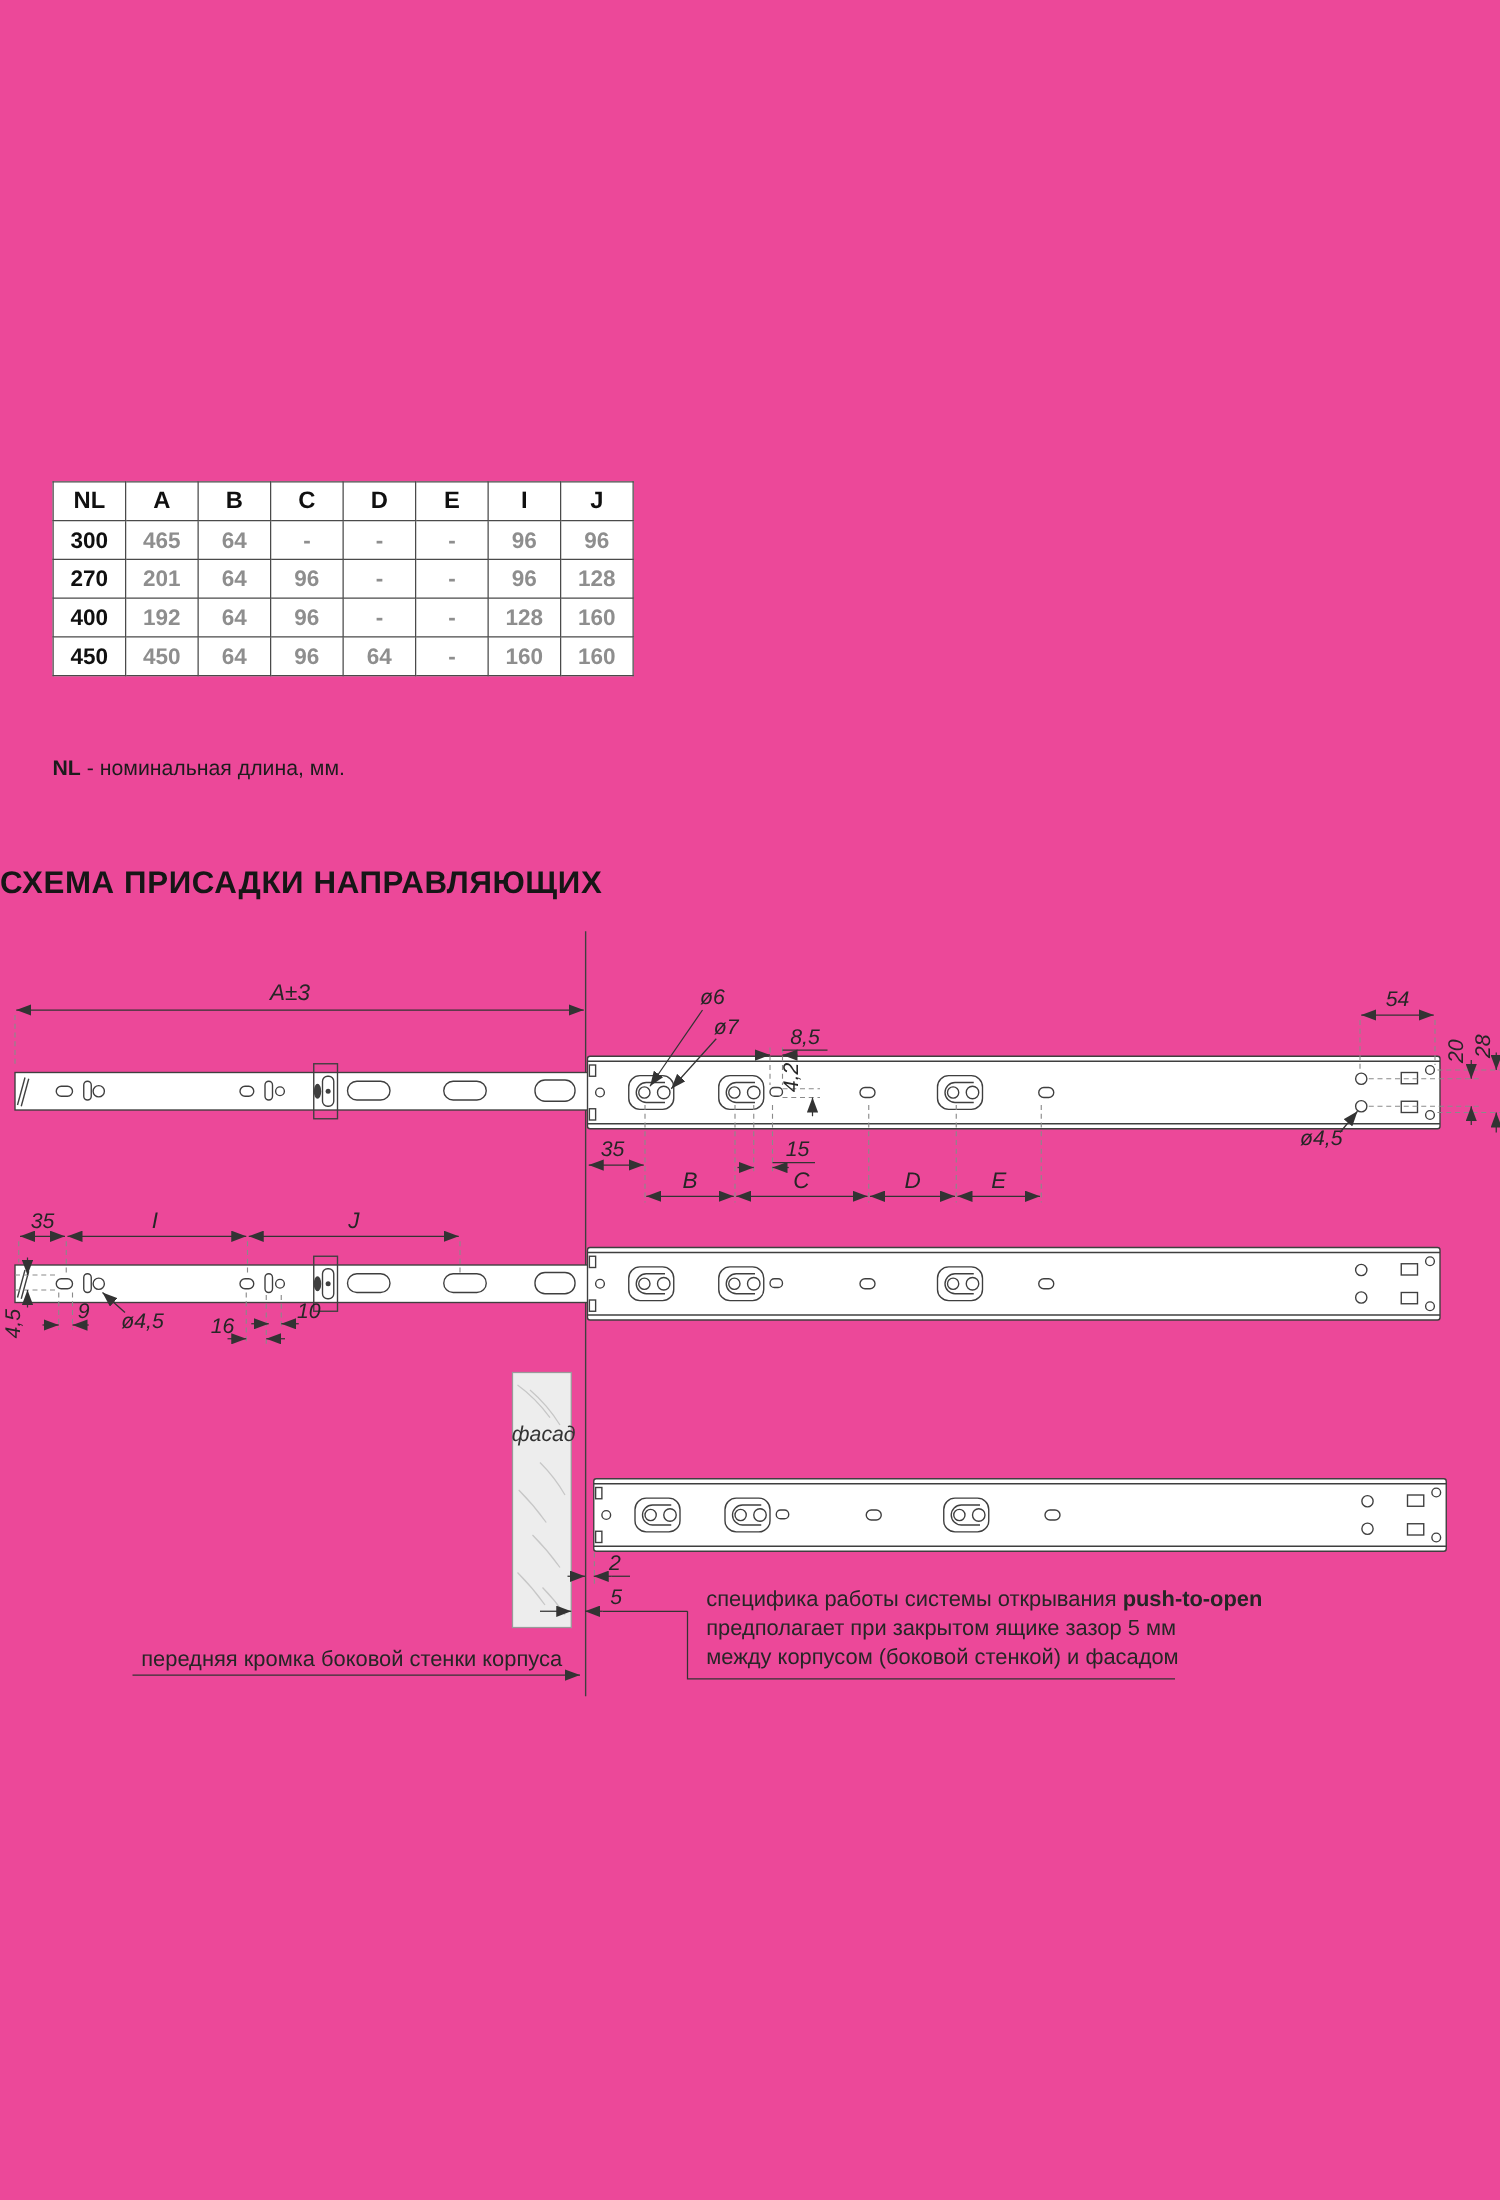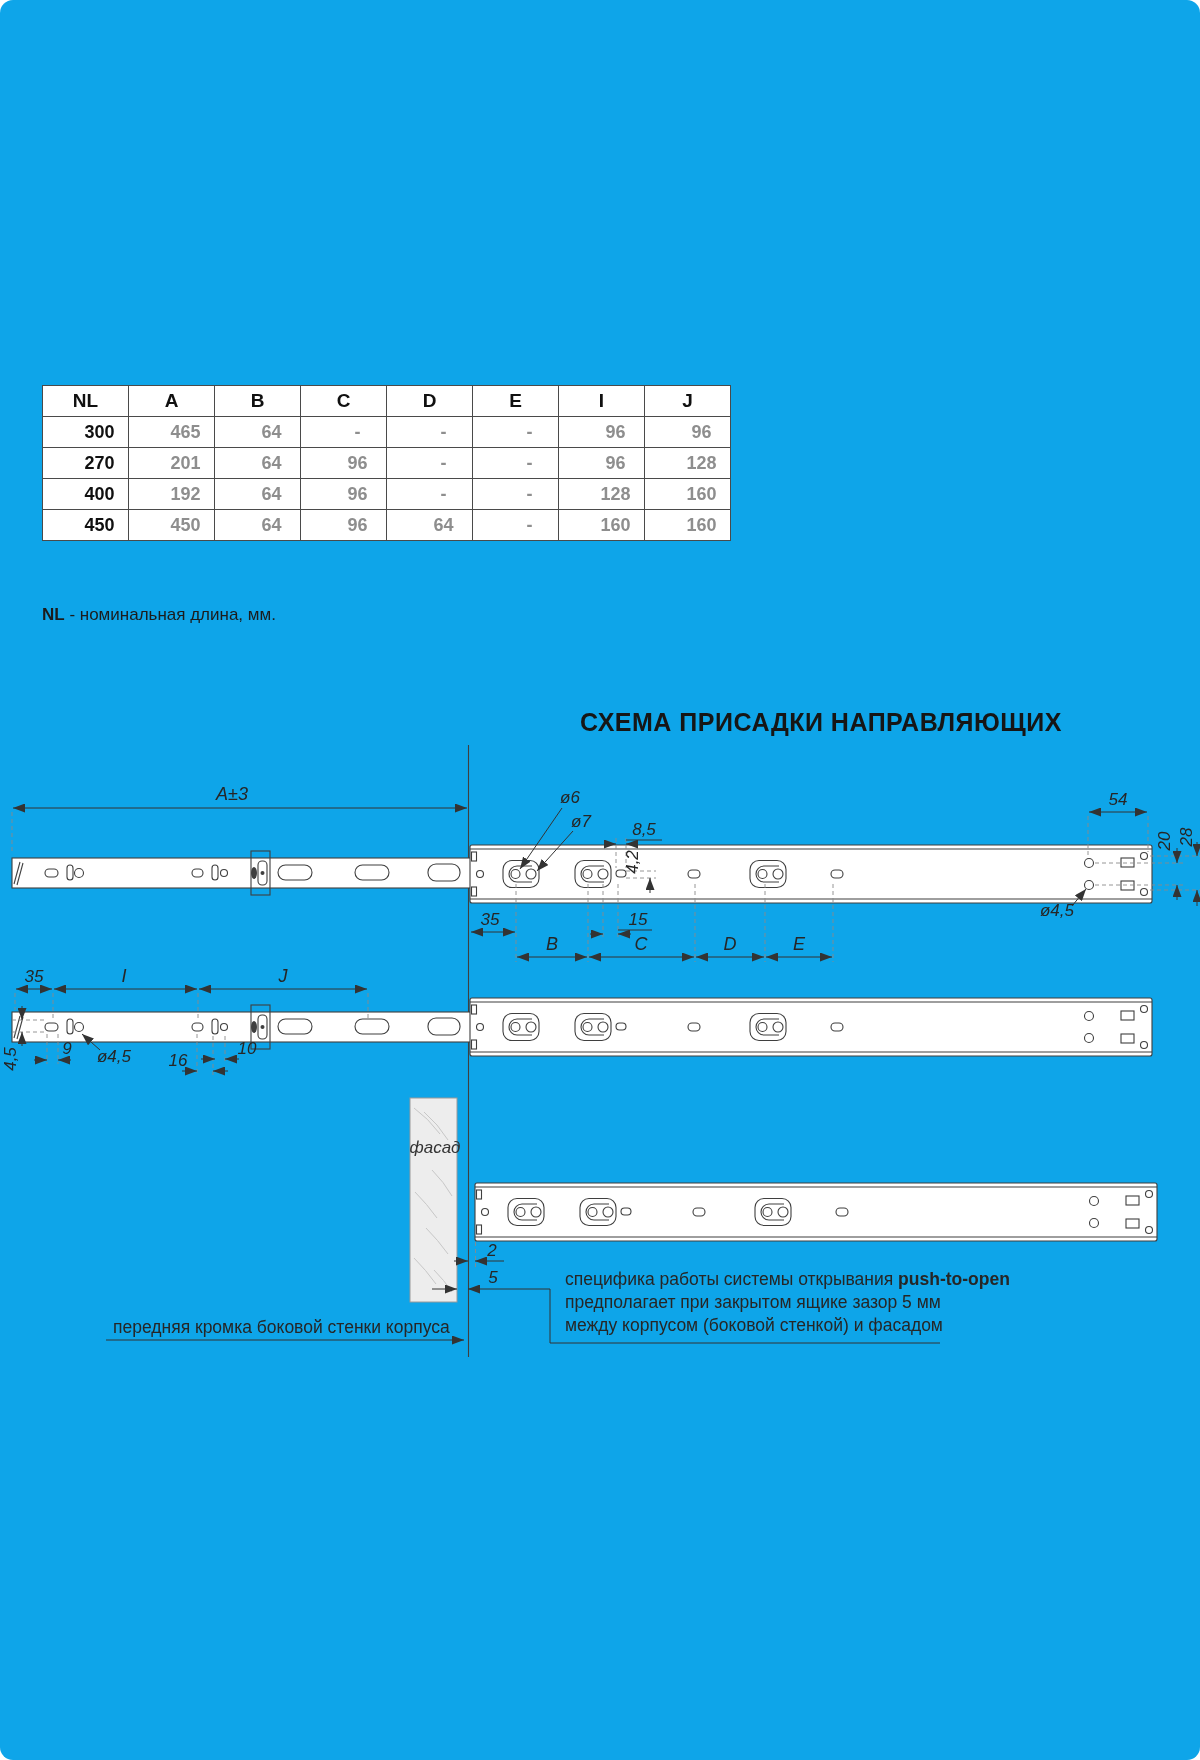--- a/index.html
+++ b/index.html
@@ -1,31 +1,31 @@
 <!DOCTYPE html>
 <html><head>
 <meta charset="utf-8">
 <style>
   html,body{margin:0;padding:0;background:#fff;}
-  .page{position:relative;width:1200px;height:1760px;background:#0ea5e9;
-        font-family:"Liberation Sans",sans-serif;overflow:hidden;border-radius:13px;}
+  .page{position:relative;width:1200px;height:1760px;background:#ec4899;
+        font-family:"Liberation Sans",sans-serif;overflow:hidden;}
   .page svg{position:absolute;left:0;top:0;}
 
   table.dim{position:absolute;left:42px;top:385px;border-collapse:collapse;background:#fff;}
   .dim th,.dim td{border:1px solid #4a4a4a;width:57px;height:30px;text-align:center;
                   vertical-align:middle;padding:0;}
   .dim th{font-size:19px;font-weight:bold;color:#101010;}
-  .dim td{font-size:18px;font-weight:bold;color:#8e8e8e;padding-left:28px;}
+  .dim td{font-size:18px;font-weight:bold;color:#8e8e8e;}
   .dim td.nl{color:#101010;}
 
   .footnote{position:absolute;left:42px;top:586px;font-size:17px;color:#1c1c1c;margin-top:19px;}
   .footnote .b{font-weight:bold;}
 
-  .title{position:absolute;left:0;top:692px;width:1062px;text-align:right;
-         font-size:25px;font-weight:bold;color:#161616;letter-spacing:0.5px;margin-top:16px;}
+  .title{position:absolute;left:0;top:692px;width:1062px;text-align:left;
+         font-size:25px;font-weight:bold;color:#161616;letter-spacing:0.5px;}
 
   
   .ln{stroke:#3f3f3f;stroke-width:1.1;fill:#fff;}
   .lnf{stroke:#3f3f3f;stroke-width:1.1;fill:none;}
   .dl{stroke:#333;stroke-width:1;fill:none;}
   .xl{stroke:#8a8a8a;stroke-width:0.9;stroke-dasharray:4 3;fill:none;}
   .hl{stroke:#c7c7c7;stroke-width:1;fill:none;}
   .dt{font:italic 17px "Liberation Sans",sans-serif;fill:#262626;}
   .dt2{font:italic 18px "Liberation Sans",sans-serif;fill:#262626;}
   .lbl{font:17.5px "Liberation Sans",sans-serif;fill:#262626;}

